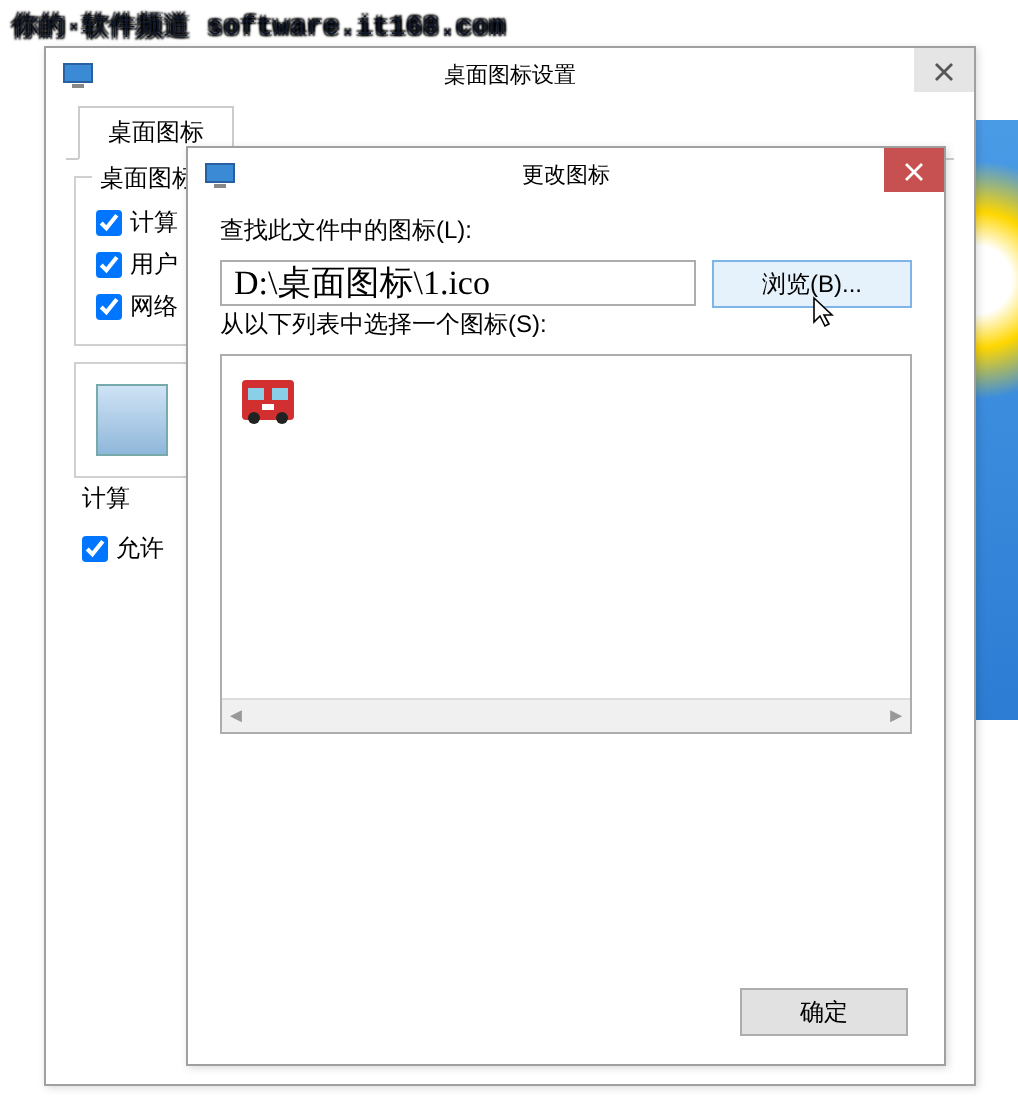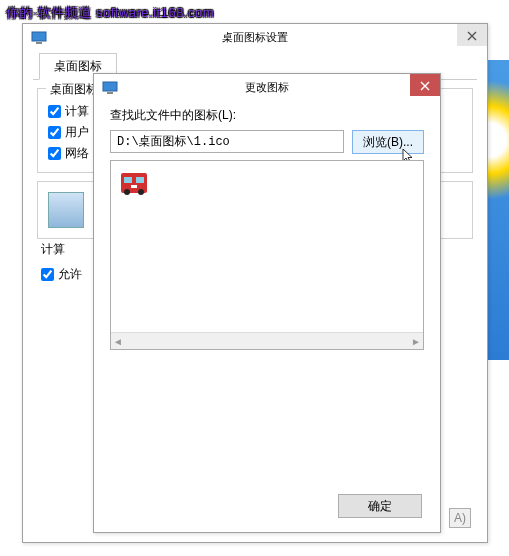--- a/index.html
+++ b/index.html
@@ -2,21 +2,21 @@
 <html><head>
 <meta charset="utf-8">
 <style>
 * { box-sizing: border-box; margin: 0; padding: 0; }
 body { font-family: "Microsoft YaHei", "Segoe UI", sans-serif; font-size: 12px; background: #fff; width: 509px; height: 556px; position: relative; overflow: hidden; }
 
 .bg-decoration { position: absolute; right: -40px; top: 80px; width: 120px; height: 120px; background: radial-gradient(circle, #fff 20%, #ffd700 40%, transparent 70%); z-index: 0; }
 .bg-decoration::before { content: ""; position: absolute; top: -8px; left: 20px; width: 16px; height: 16px; background: #fff; border-radius: 0 50% 50% 50%; transform: rotate(-45deg); }
 .bg-blue { position: absolute; right: 0; top: 60px; width: 40px; height: 300px; background: linear-gradient(180deg,#4a9be6,#2c7cd4); z-index: 0;}
 
-.watermark { position: absolute; top: 4px; left: 6px; font-size: 13px; color: #6d28d9; text-shadow: 1px 1px 1px #000, -1px -1px 1px #000, 1px -1px 1px #000, -1px 1px 1px #000; font-family: Liberation Sans, sans-serif; z-index: 5; letter-spacing: 0.5px;}
+.watermark { position: absolute; top: 4px; left: 6px; font-size: 13px; color: #0f172a; text-shadow: 1px 1px 1px #000, -1px -1px 1px #000, 1px -1px 1px #000, -1px 1px 1px #000; font-family: Liberation Mono, monospace; z-index: 5; letter-spacing: 0.5px;}
 
 .dlg { position: absolute; background: #fff; border: 1px solid #a0a0a0; box-shadow: 1px 1px 4px rgba(0,0,0,.15);}
 .dlg-title { text-align: center; font-size: 11px; padding: 6px 0; position: relative;}
 .dlg-close { position: absolute; right: 0; top: 0; width: 30px; height: 22px; background: #e5e5e5; color: #555; font-size: 13px; line-height: 22px; text-align: center; cursor: pointer;}
 .dlg-close.red { background: #c75050; color: #fff;}
 .dlg-icon { position: absolute; left: 8px; top: 6px; width: 16px; height: 16px; }
 
 .tab-strip { margin: 2px 10px 0 10px; border-bottom: 1px solid #ccc; padding-left: 6px;}
 .tab { display:inline-block; background:#fff; border:1px solid #ccc; border-bottom:1px solid #fff; padding:4px 14px; margin-bottom:-1px; font-size:12px;}
 
@@ -24,26 +24,26 @@
 .group-title { position:absolute; top:-8px; left:8px; background:#fff; padding:0 4px; font-size:12px;}
 .chk { display:flex; align-items:center; margin: 4px 0;}
 .chk input { margin-right:4px; width:13px; height:13px;}
 
 .icon-box { border:1px solid #d0d0d0; margin: 8px 14px 0 14px; padding: 10px; display:flex; align-items:center; gap:6px;}
 .comp-icon { width:36px; height:36px; background: linear-gradient(#cfe3f5,#8fb7da); border:1px solid #7aa; display:inline-block;}
 
 .allow-row { margin: 8px 18px; display:flex; align-items:center;}
 .allow-row input { margin-right:4px;}
 
-.dlg2 { left: 93px; top: 73px; width: 348px; height: 460px; z-index: 10;}
+.dlg2 { left: 93px; top: 73px; width: 380px; height: 460px; z-index: 10;}
 .dlg2-body { padding: 6px 16px 0 16px;}
 .lbl { display:block; margin: 0 0 6px 0;}
 .row { display:flex; gap:8px;}
-.txt { flex:1; border:1px solid #adadad; padding:3px 6px; font-size:12px; height:23px; font-family:Liberation Mono, monospace;}
-.btn { border:1px solid #adadad; background:#e1e1e1; padding:2px 10px; font-size:12px; cursor:pointer; min-width:72px; height:24px;}
+.txt { flex:1; border:1px solid #adadad; padding:3px 6px; font-size:17px; height:23px; font-family:Liberation Serif, serif;}
+.btn { border:1px solid #adadad; background:#e1e1e1; padding:2px 24px; font-size:12px; cursor:pointer; min-width:72px; height:24px;}
 .btn-hover { border:1px solid #7eb4ea; background:#e5f1fb;}
 .list { border:1px solid #adadad; height:190px; margin-top:6px; padding:6px; background:#fff; position:relative;}
 .list-icon { width:34px; height:34px; display:inline-block; text-align:center; line-height:34px;}
 .list-icon svg { width:32px; height:32px;}
 .hscroll { position:absolute; bottom:0; left:0; right:0; height:17px; background:#f0f0f0; border-top:1px solid #dcdcdc; display:flex; justify-content:space-between; align-items:center; padding:0 2px; color:#999;}
 .hscroll span { font-size:10px;}
 .dlg2-foot { position:absolute; bottom:14px; right:18px; display:flex; gap:10px;align-items:center;}
 .cursor { position:absolute; width:14px; height:18px; pointer-events:none;}
 
 .dlg1 { left:22px; top:23px; width:466px; height:520px; z-index:2;}
@@ -120,20 +120,21 @@
     <label class="lbl">查找此文件中的图标(L):</label>
     <div class="row">
       <input class="txt" type="text" value="D:\桌面图标\1.ico" style="">
       <div style="position:relative">
         <button class="btn btn-hover">浏览(B)...</button>
         <svg class="cursor" style="left:50px;top:18px" viewBox="0 0 14 18">
             <path d="M1 1 L1 13 L4 10 L6.5 15 L8.5 14 L6 9.5 L10 9.5 Z" fill="#fff" stroke="#000" stroke-width="0.8"></path>
           </svg>
       </div>
     </div>
+    <label class="lbl">从以下列表中选择一个图标(S):</label>
     <div class="list">
       <span class="list-icon">
         <svg viewBox="0 0 32 32">
           <rect x="3" y="6" width="26" height="20" rx="2" fill="#d23030"></rect>
           <rect x="6" y="10" width="8" height="6" fill="#8acfe8"></rect>
           <rect x="18" y="10" width="8" height="6" fill="#8acfe8"></rect>
           <circle cx="9" cy="25" r="3" fill="#222"></circle>
           <circle cx="23" cy="25" r="3" fill="#222"></circle>
           <rect x="13" y="18" width="6" height="3" fill="#fff"></rect>
         </svg>

